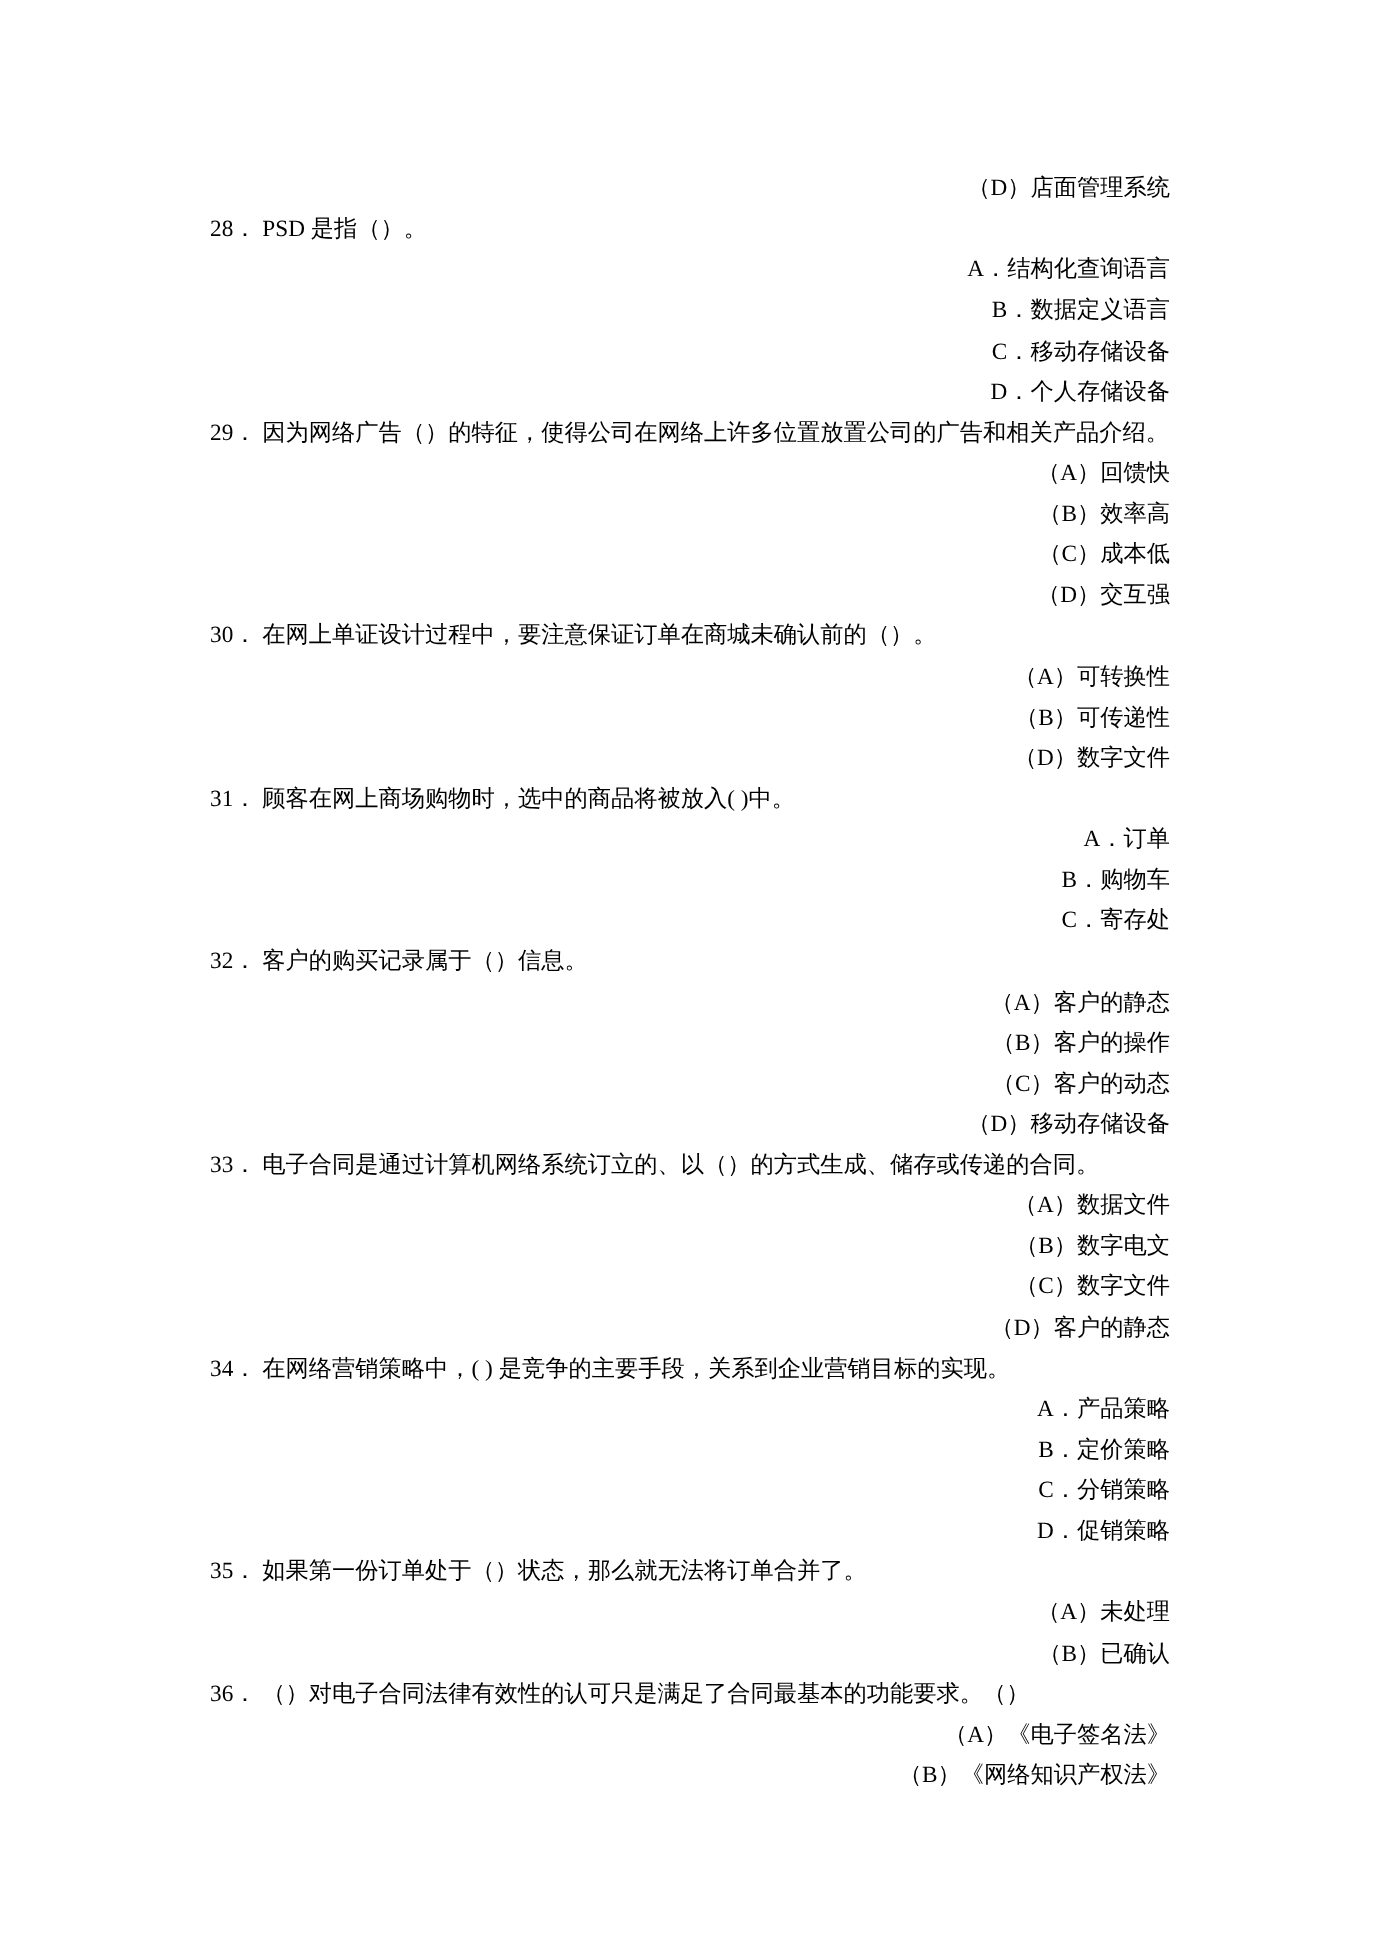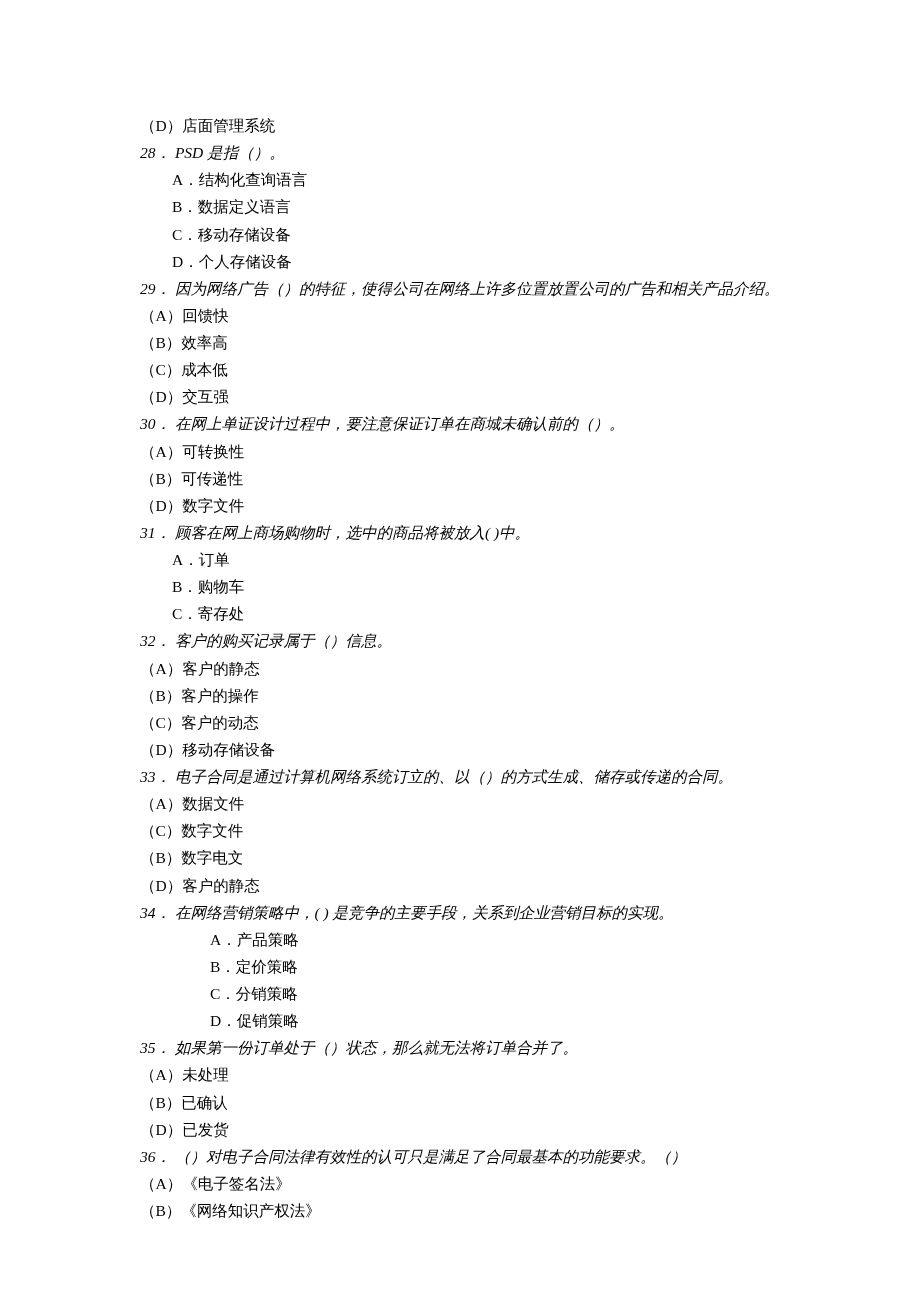--- a/index.html
+++ b/index.html
@@ -12,24 +12,24 @@
     color: #000;
   }
   .page {
     width: 920px;
     min-height: 1302px;
     padding: 112px 140px 100px 140px;
     box-sizing: border-box;
   }
   .opt-line {
     margin: 0;
+    text-align: right;
   }
   .q-stem {
     margin: 0;
-    font-style: italic;
   }
   .indent-0 { padding-left: 0; }
   .indent-1 { padding-left: 32px; }
   .indent-2 { padding-left: 70px; }
 </style>
 </head>
 <body>
 
 <div class="page">
   <p class="opt-line indent-0">（D）店面管理系统</p>
@@ -52,29 +52,28 @@
       <p class="opt-line indent-1">A．订单</p>
       <p class="opt-line indent-1">B．购物车</p>
       <p class="opt-line indent-1">C．寄存处</p>
       <p class="q-stem">32． 客户的购买记录属于（）信息。</p>
       <p class="opt-line indent-0">（A）客户的静态</p>
       <p class="opt-line indent-0">（B）客户的操作</p>
       <p class="opt-line indent-0">（C）客户的动态</p>
       <p class="opt-line indent-0">（D）移动存储设备</p>
       <p class="q-stem">33． 电子合同是通过计算机网络系统订立的、以（）的方式生成、储存或传递的合同。</p>
       <p class="opt-line indent-0">（A）数据文件</p>
+      <p class="opt-line indent-0">（B）数字电文</p>
       <p class="opt-line indent-0">（C）数字文件</p>
-      <p class="opt-line indent-0">（B）数字电文</p>
       <p class="opt-line indent-0">（D）客户的静态</p>
       <p class="q-stem">34． 在网络营销策略中，(    ) 是竞争的主要手段，关系到企业营销目标的实现。</p>
       <p class="opt-line indent-2">A．产品策略</p>
       <p class="opt-line indent-2">B．定价策略</p>
       <p class="opt-line indent-2">C．分销策略</p>
       <p class="opt-line indent-2">D．促销策略</p>
       <p class="q-stem">35． 如果第一份订单处于（）状态，那么就无法将订单合并了。</p>
       <p class="opt-line indent-0">（A）未处理</p>
       <p class="opt-line indent-0">（B）已确认</p>
-      <p class="opt-line indent-0">（D）已发货</p>
       <p class="q-stem">36． （）对电子合同法律有效性的认可只是满足了合同最基本的功能要求。（）</p>
       <p class="opt-line indent-0">（A）《电子签名法》</p>
       <p class="opt-line indent-0">（B）《网络知识产权法》</p>
     </div>
 </div>
 
 </body></html>

